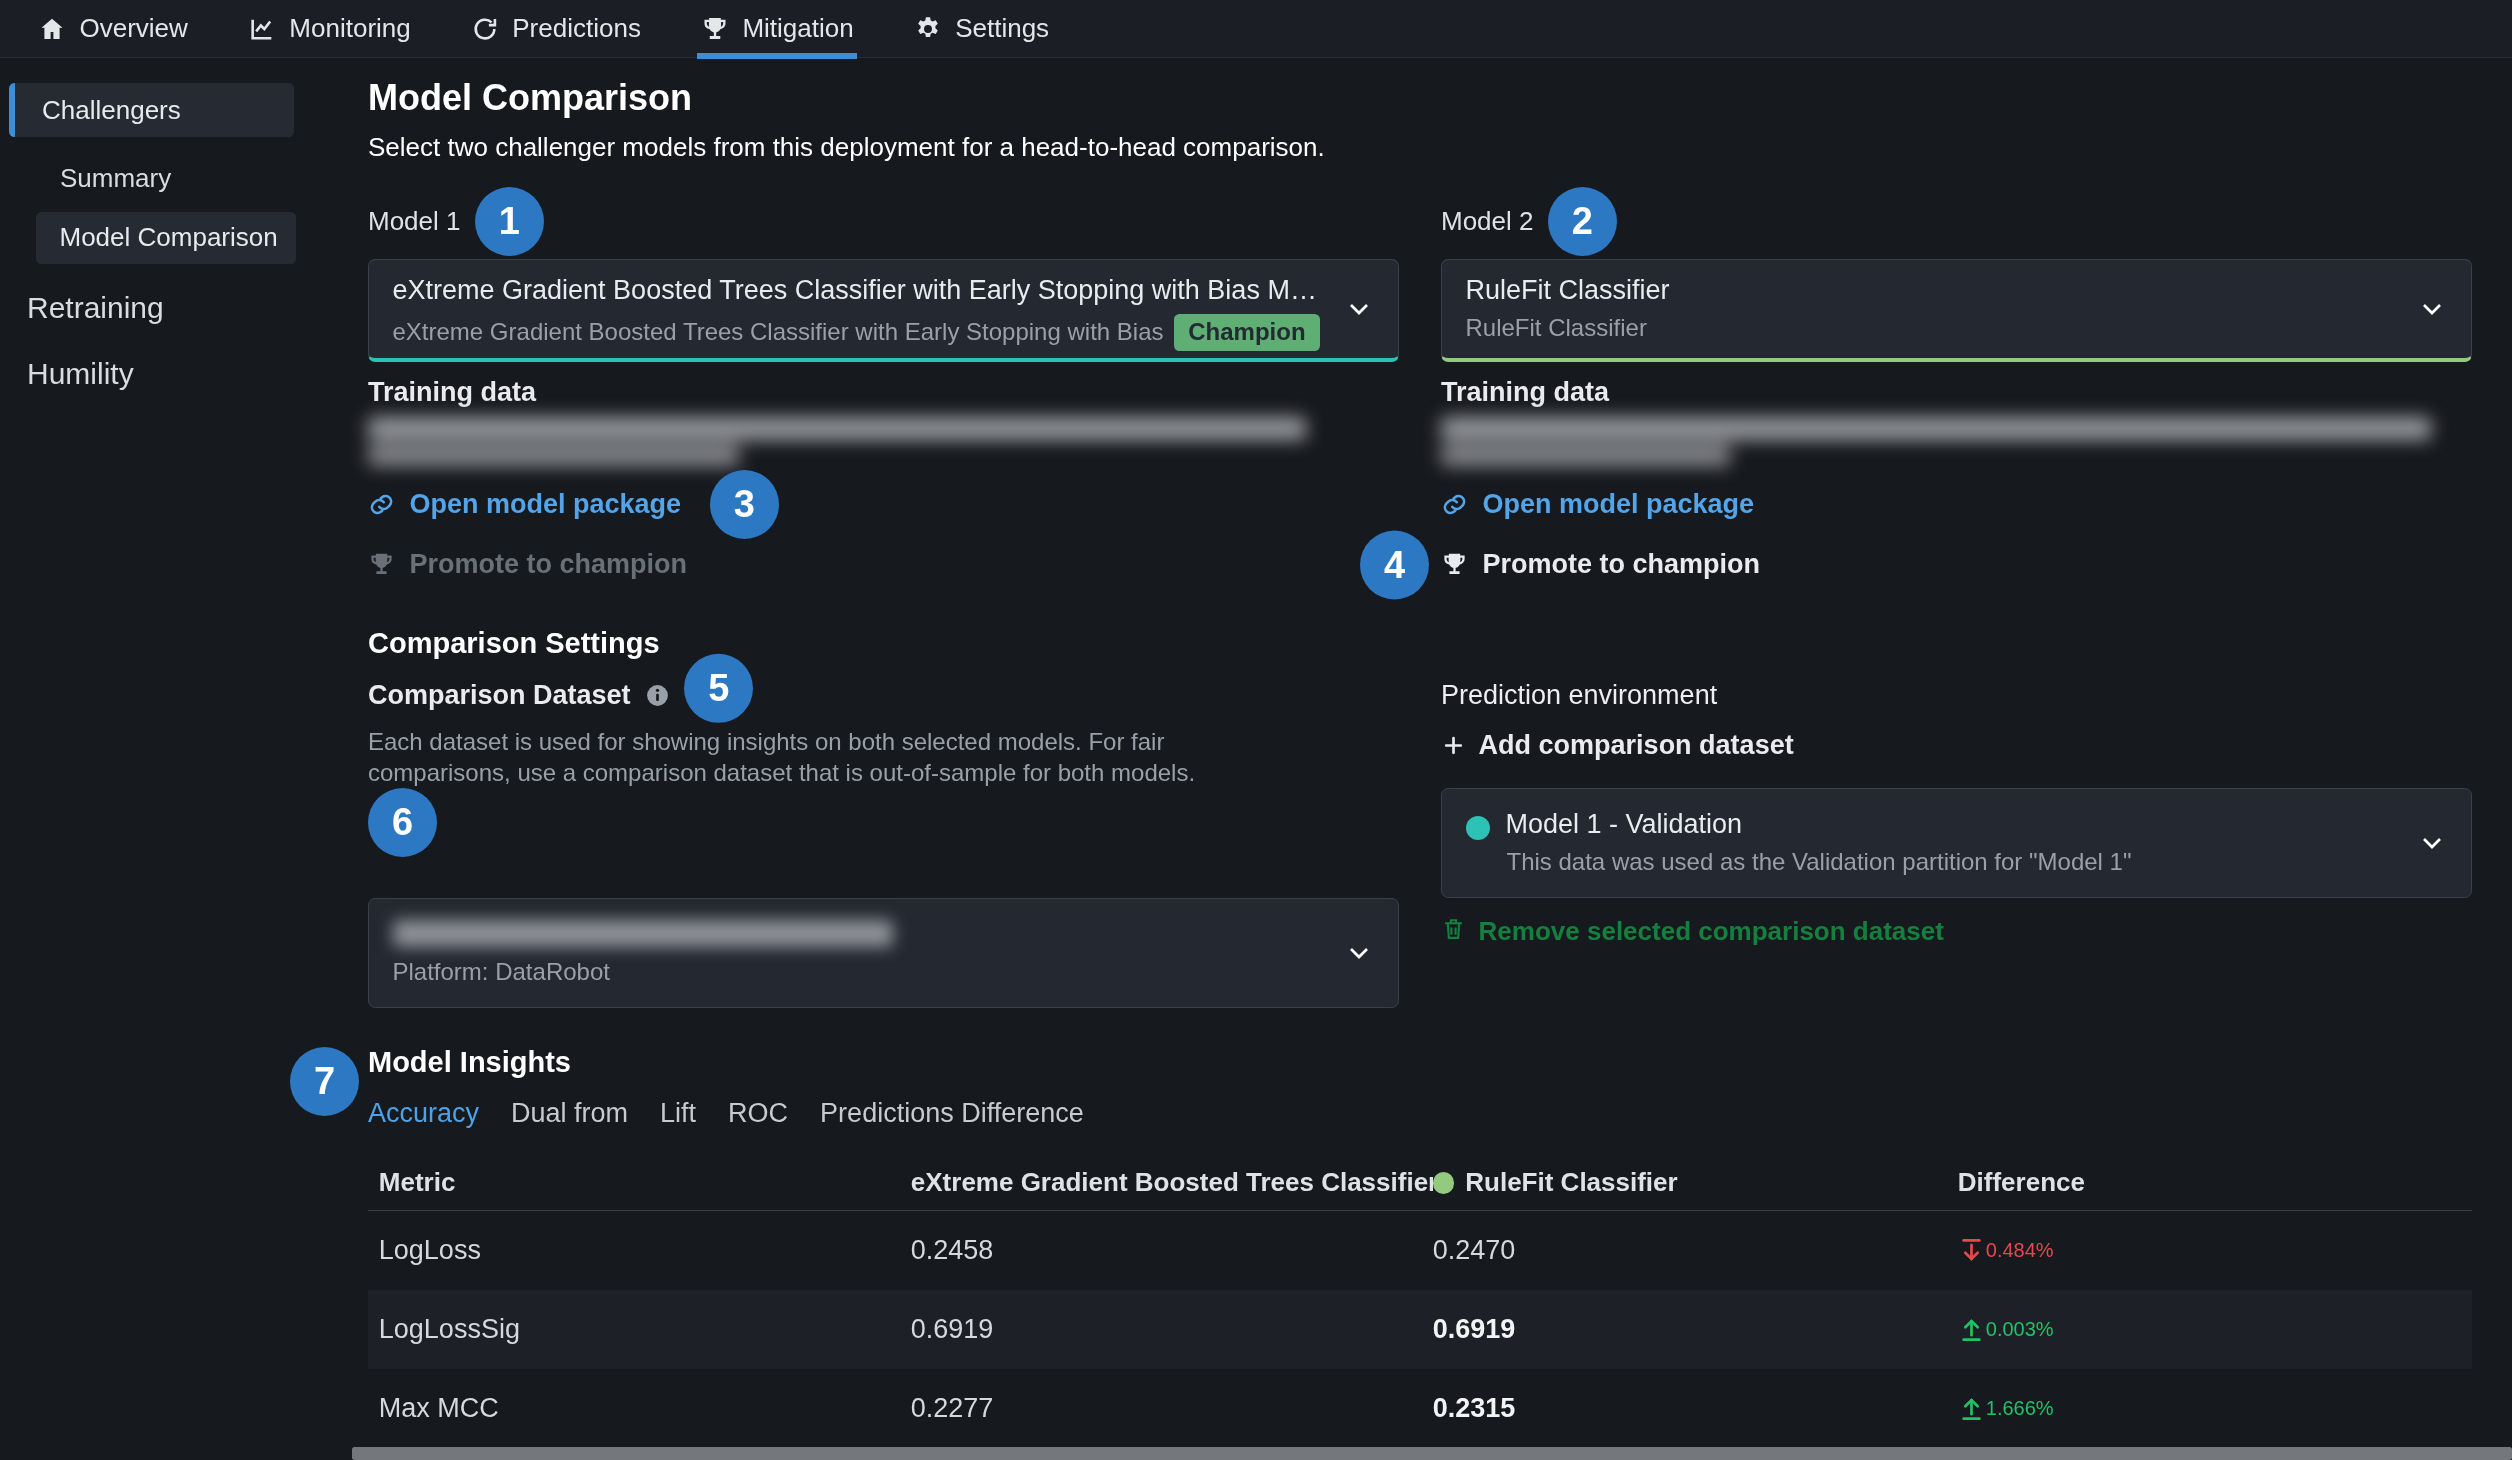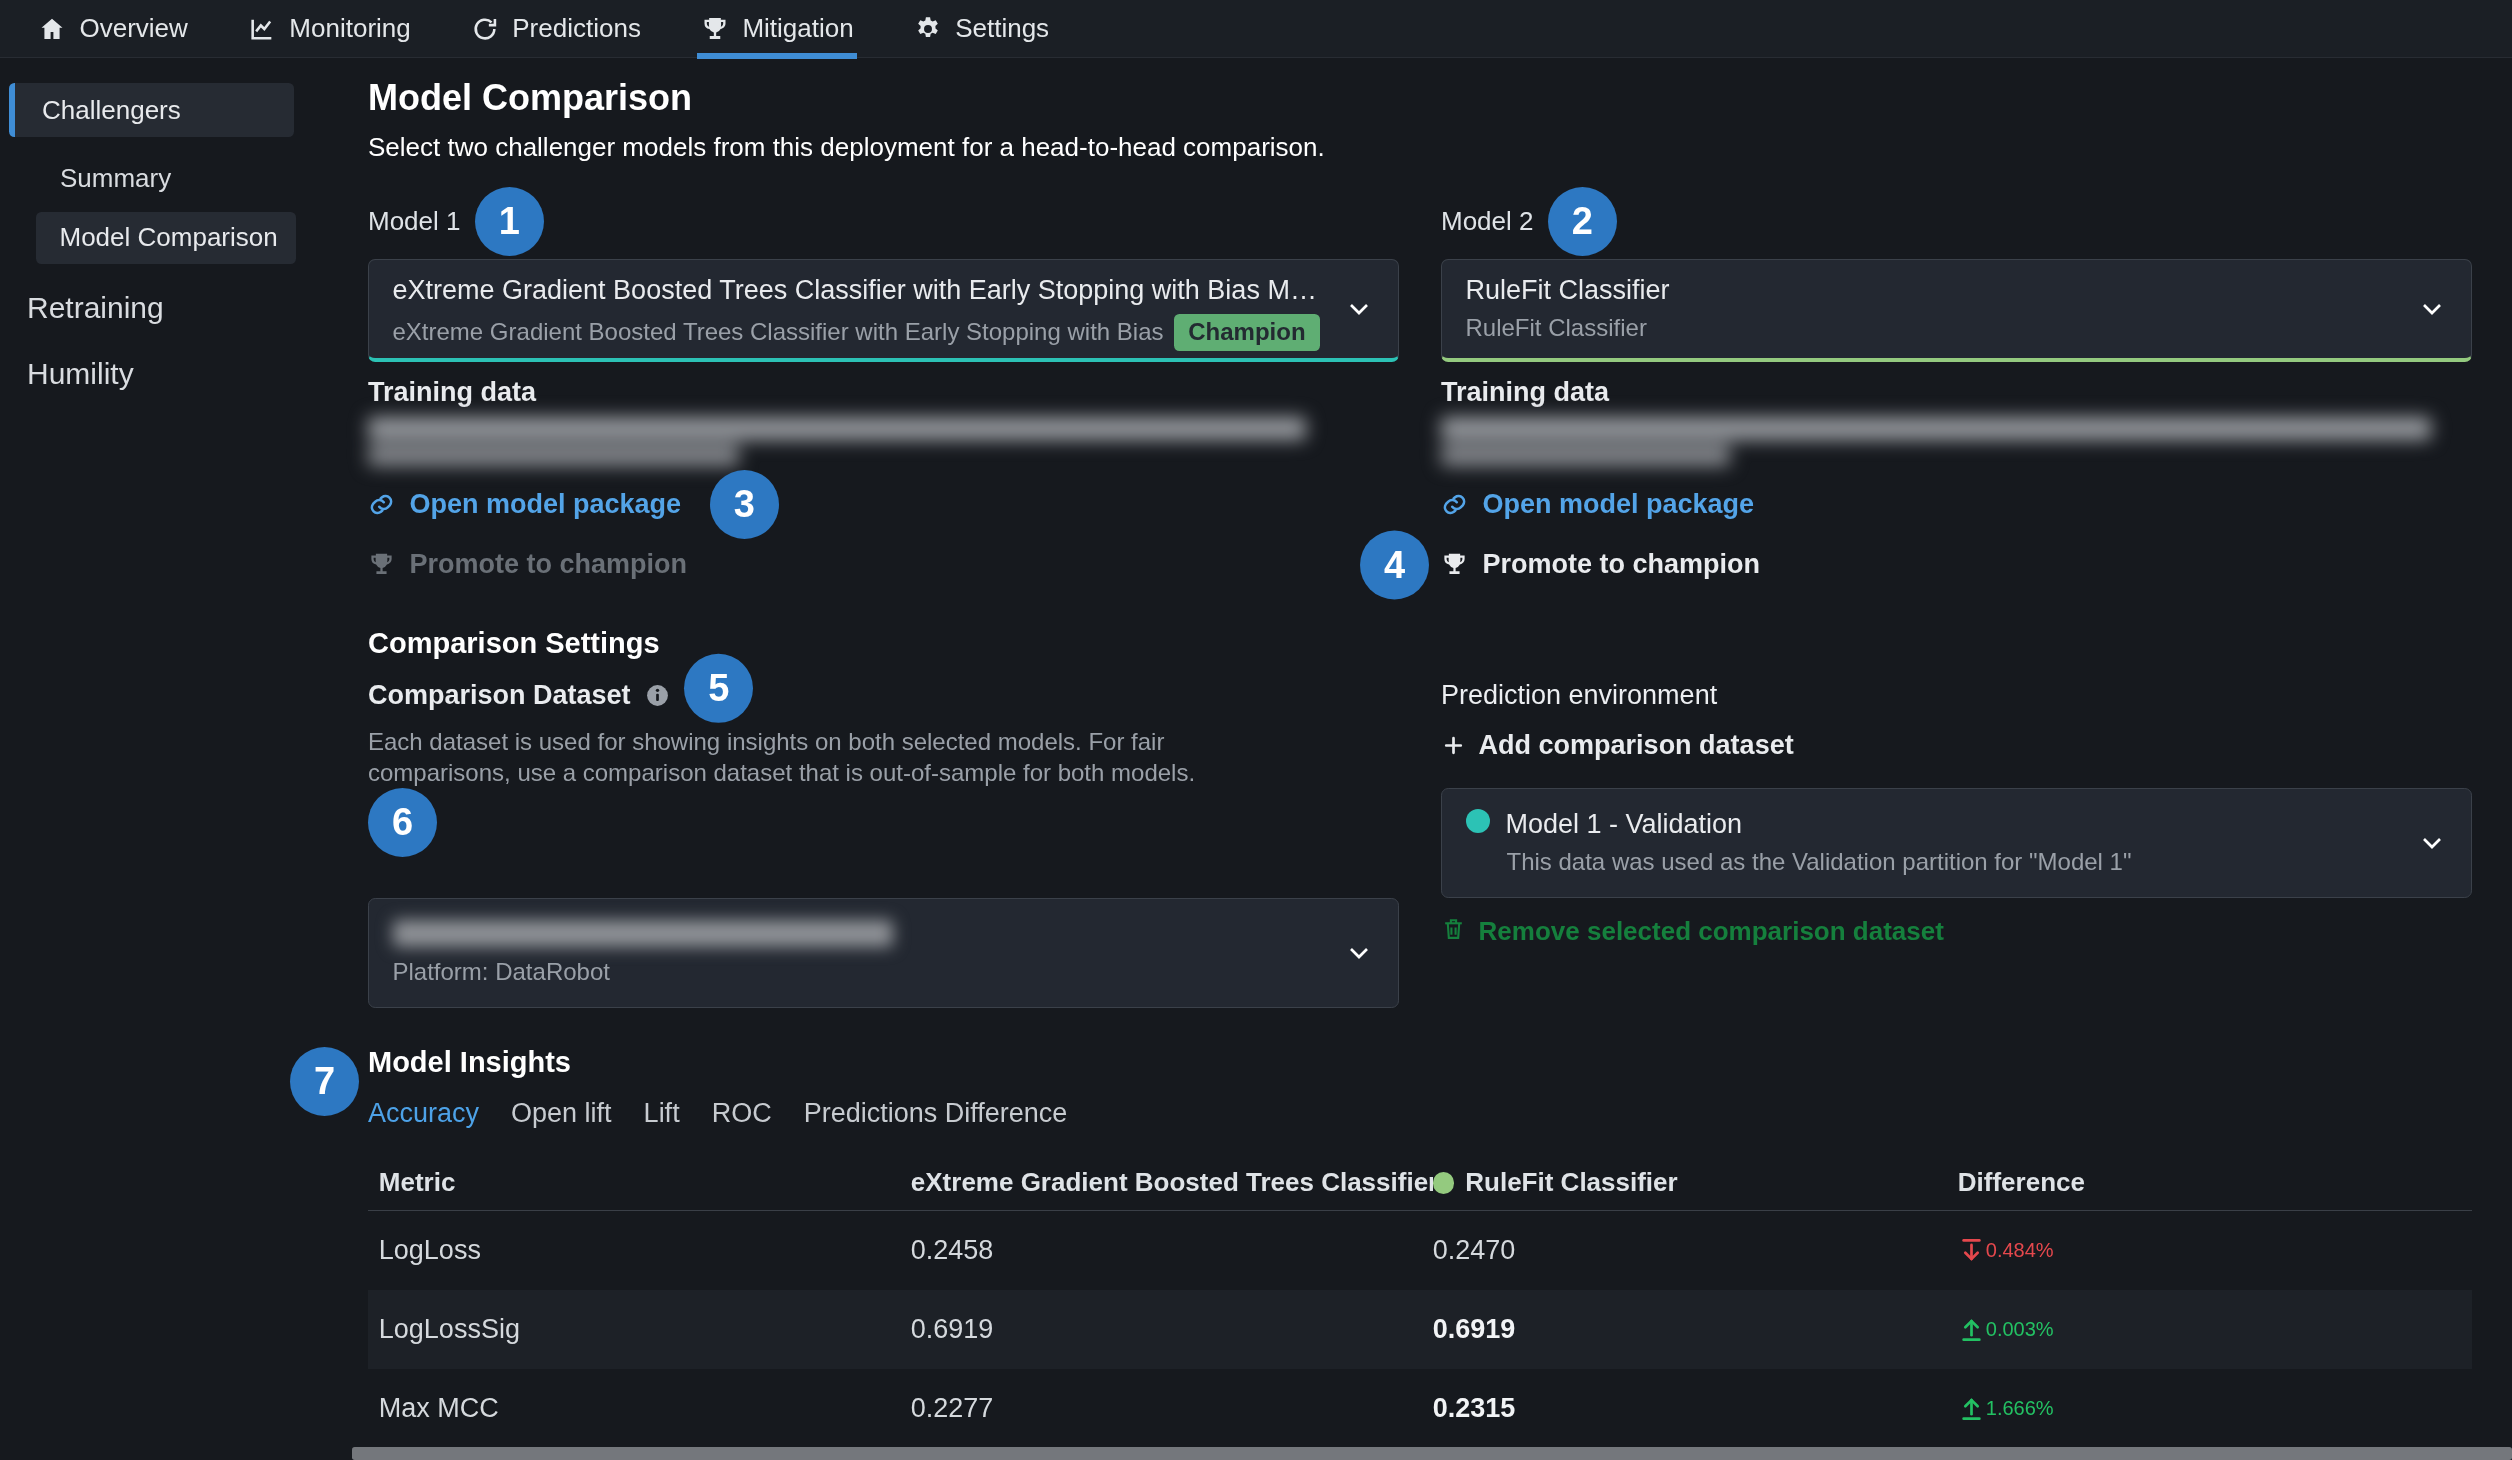--- a/index.html
+++ b/index.html
@@ -128,21 +128,21 @@
     font-size:27px; font-weight:700; color:#e9ebee; cursor:pointer;
   }
   .add-row svg { width:25px; height:25px; }
   .badge6-wrap { margin-top:0; height:74px; display:flex; align-items:flex-start; }
 
   .big-select {
     margin-top:0; height:110px; background:#232831;
     border:0.9px solid #3b414a; border-radius:7.2px; display:flex; cursor:pointer;
   }
   .big-select .select-body { padding-top:20px; }
-  .dot-row { display:flex; align-items:flex-start; gap:16px; }
+  .dot-row { display:flex; align-items:flex-end; gap:16px; }
   .teal-dot { width:24px; height:24px; border-radius:50%; background:#2cc2b5; flex:none; }
   .green-dot { width:21.7px; height:21.7px; border-radius:50%; background:#94ca7f; flex:none; }
   .env-blob { width:54%; margin-top:1.8px; }
   .env-platform { margin-top:10.8px; font-size:24px; color:#9aa0a8; }
 
   .remove-row {
     margin-top:18px; height:36px; display:flex; align-items:flex-start; gap:12.6px;
     font-size:26px; font-weight:700; color:#15803d;
   }
   .remove-row svg { width:25px; height:25px; }
@@ -391,21 +391,21 @@
         <span>Remove selected comparison dataset</span>
       </div>
       <div></div>
     </div>
 
     <div class="insights-header">
       <span class="num-badge b7">7</span>
       <div class="insights-title">Model Insights</div>
       <div class="tabs">
         <span class="tab active">Accuracy</span>
-        <span class="tab">Open lift</span>
+        <span class="tab">Dual from</span>
         <span class="tab">Lift</span>
         <span class="tab">ROC</span>
         <span class="tab">Predictions Difference</span>
       </div>
     </div>
 
     <div class="mtable">
       <div class="thead">
         <div class="th">Metric</div>
         <div class="th">eXtreme Gradient Boosted Trees Classifier w</div>

